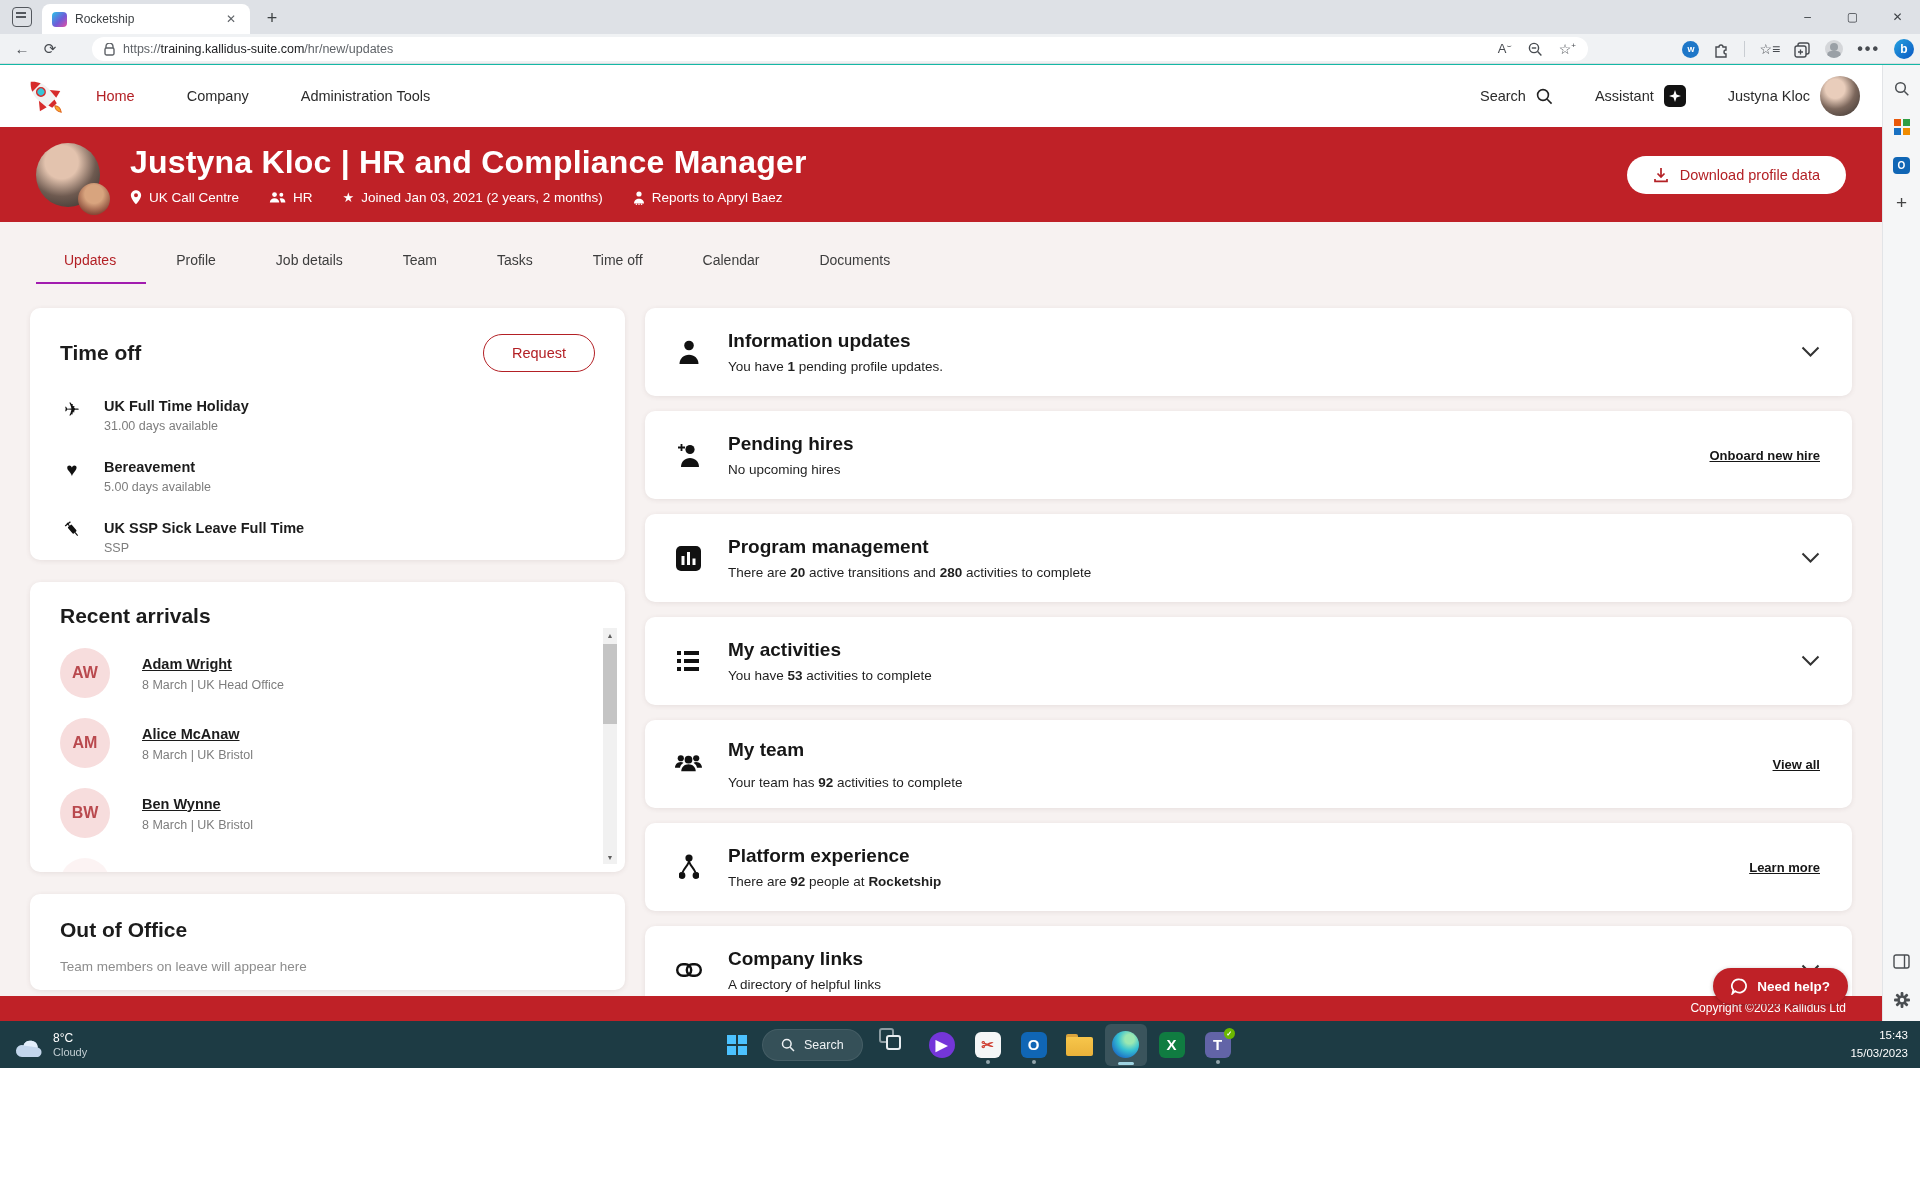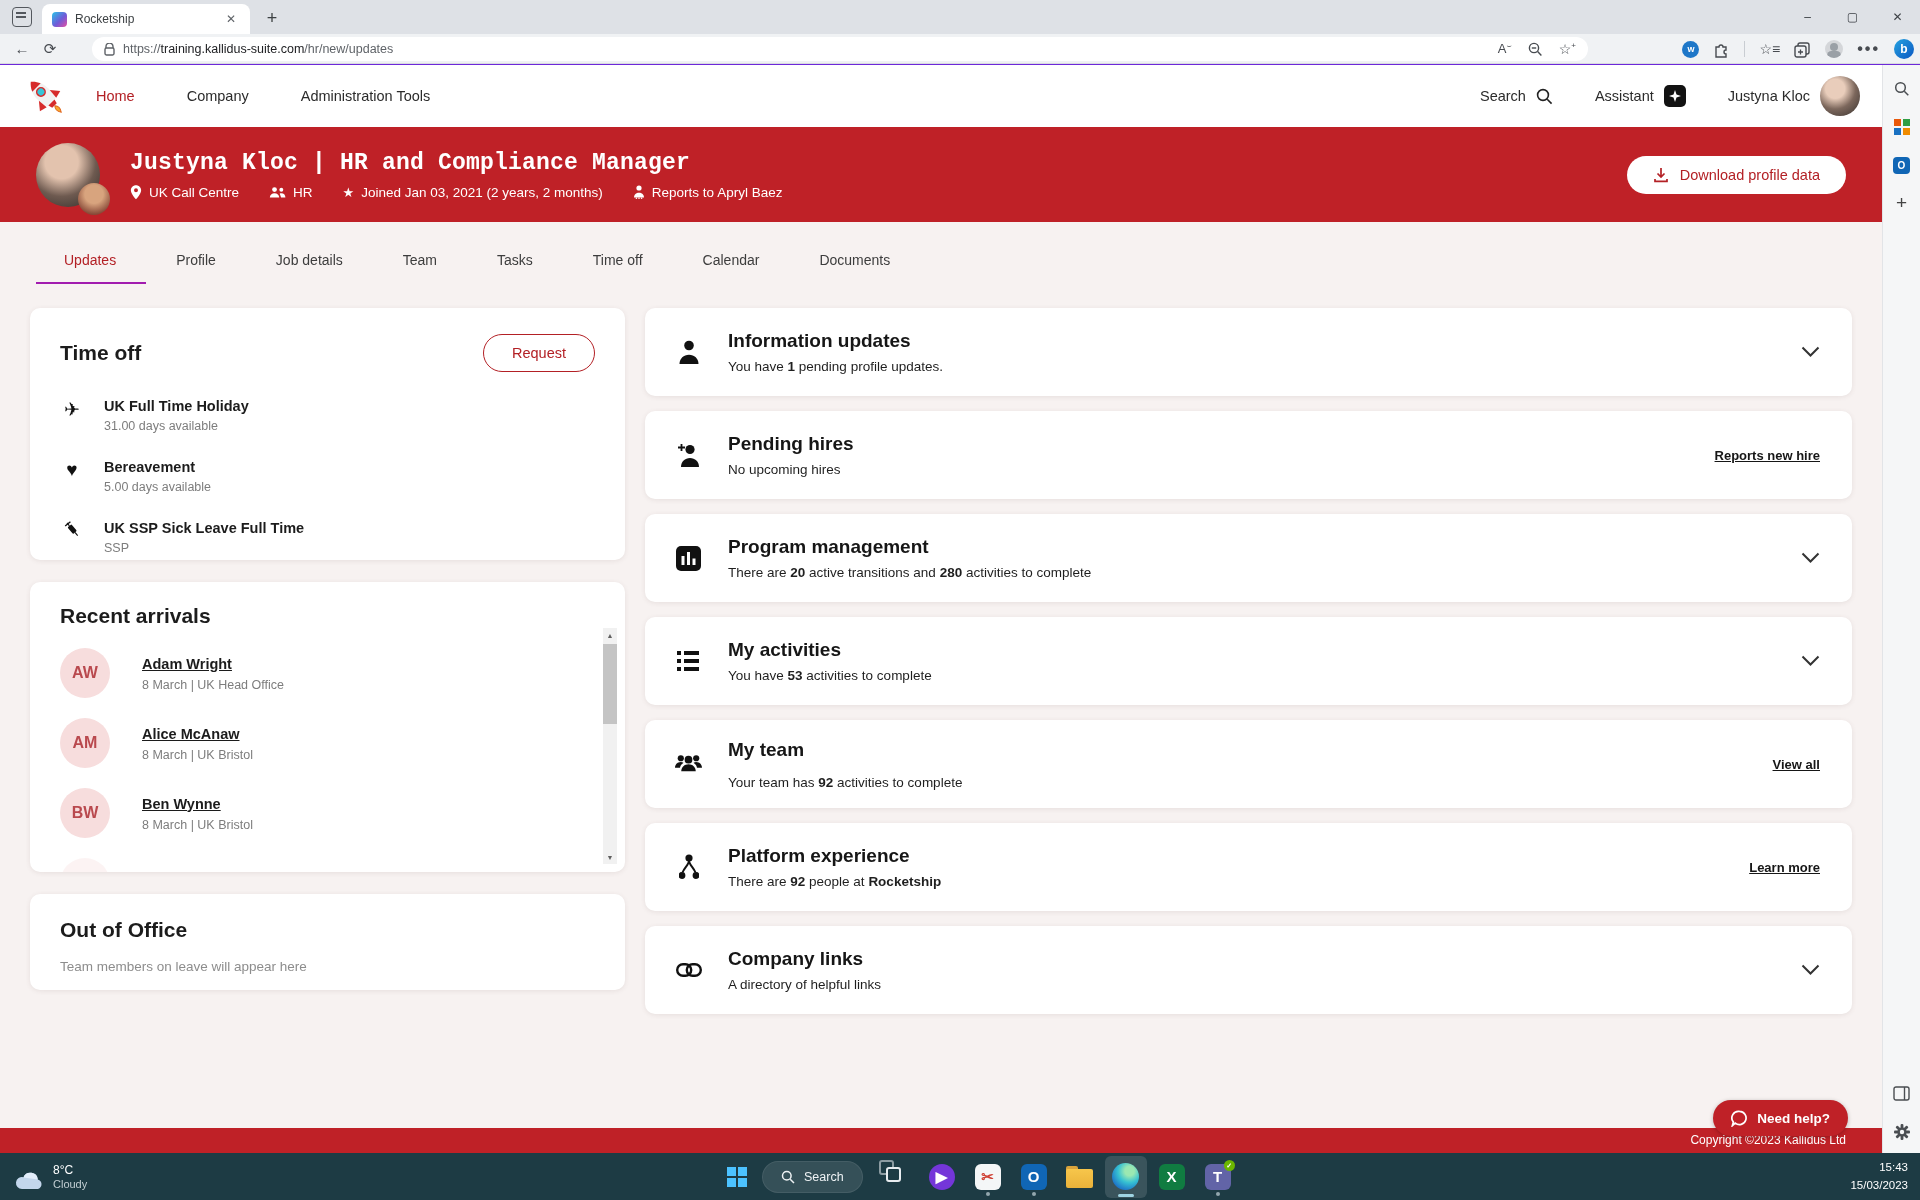--- a/index.html
+++ b/index.html
@@ -1,18 +1,18 @@
 <!DOCTYPE html>
 <html><head>
 <meta charset="utf-8">
 <style>
   * { box-sizing: border-box; margin: 0; padding: 0; }
   html,body { width:1920px; height:1200px; overflow:hidden; }
   body { font-family:"Liberation Sans", sans-serif; background:#fff; color:#1f1f1f; }
-  .stage { position:relative; width:1920px; height:1200px; background:#6d28d9; }
+  .stage { position:relative; width:1920px; height:1068px; background:#14b8a6; }
 
   
   .titlebar { position:absolute; top:0; left:0; right:0; height:34px; background:#dee1e6; display:flex; align-items:center; }
   .tab-actions { margin-left:12px; width:20px; height:20px; border:1.6px solid #54585e; border-radius:4px; position:relative; }
   .tab-actions::before { content:""; position:absolute; left:3px; top:4px; width:10px; height:1.6px; background:#54585e; box-shadow:0 4px 0 #54585e; }
   .btab { position:absolute; left:42px; top:4px; width:208px; height:30px; background:#fff; border-radius:8px 8px 0 0; display:flex; align-items:center; padding:0 10px; }
   .favicon { width:15px; height:15px; border-radius:4px; background:linear-gradient(135deg,#29c3e8 0%,#6f5bd8 55%,#e44fa3 100%); flex:none; }
   .btab-title { flex:1; margin-left:8px; font-size:12px; color:#3c4043; }
   .btab-close { font-size:12px; color:#5f6368; padding:2px 4px; }
   .newtab-btn { position:absolute; left:260px; top:7px; font-size:18px; color:#3c4043; width:24px; height:24px; text-align:center; line-height:22px; }
@@ -52,21 +52,21 @@
   .nav-link.active { color:#b32025; }
   .app-nav-right { margin-left:auto; display:flex; align-items:center; gap:42px; }
   .nav-util { display:flex; align-items:center; gap:10px; font-size:14.5px; color:#2b2b2b; }
   .assist-ico { width:22px; height:22px; border-radius:5px; background:#121212; display:flex; align-items:center; justify-content:center; }
   .nav-avatar { width:40px; height:40px; border-radius:50%; background:radial-gradient(circle at 38% 32%, #e9cdbb 0 26%, #7c675c 55%, #35302d 100%); }
 
   .profile-header { height:95px; background:#bf2127; display:flex; align-items:center; padding:0 36px; color:#fff; }
   .ph-avatar { width:64px; height:64px; border-radius:50%; background:radial-gradient(circle at 40% 30%, #e3c3ae 0 28%, #6e5a50 58%, #2c2826 100%); position:relative; flex:none; }
   .ph-avatar-mini { position:absolute; right:-10px; bottom:-8px; width:32px; height:32px; border-radius:50%; background:radial-gradient(circle at 50% 35%, #d8a47e 0 35%, #8a4d3b 75%, #5c3329 100%); }
   .ph-text { margin-left:30px; }
-  .ph-title { font-size:23px; font-weight:bold; letter-spacing:.2px;font-family:Liberation Mono, monospace; }
+  .ph-title { font-size:32px; font-weight:bold; letter-spacing:.2px; }
   .ph-meta { display:flex; align-items:center; gap:30px; margin-top:9px; font-size:13.5px; }
   .ph-meta-item { display:flex; align-items:center; gap:7px; }
   .download-btn { margin-left:auto; height:38px; background:#fff; color:#b32025; border:none; border-radius:20px; padding:0 26px; font-size:14.5px; font-family:inherit; display:flex; align-items:center; gap:11px; }
 
   .tabs-row { display:flex; padding:30px 0 0 36px; font-size:14px; color:#3d3d3d; }
   .ptab { padding:0 30px 14px; }
   .ptab:first-child { padding-left:28px; }
   .ptab.active { color:#b32025; border-bottom:2px solid #a21caf; }
 
   .columns { display:flex; gap:20px; padding:24px 30px 0; align-items:flex-start; }
@@ -417,21 +417,21 @@
             <svg width="24" height="25" viewBox="0 0 24 25">
                 <circle cx="13" cy="6.5" r="4.6" fill="#111"></circle>
                 <path d="M4 24c0-5.4 4-9 9-9s9 3.6 9 9z" fill="#111"></path>
                 <path d="M4.5 1v7M1 4.5h7" stroke="#111" stroke-width="1.8"></path>
               </svg>
           </span>
           <span>
             <div class="panel-title">Pending hires</div>
             <div class="panel-desc">No upcoming hires</div>
           </span>
-          <span class="panel-right"><span class="panel-link">Reports new hire</span></span>
+          <span class="panel-right"><span class="panel-link">Onboard new hire</span></span>
         </div>
 
         <div class="card panel">
           <span class="panel-ico">
             <svg width="25" height="25" viewBox="0 0 25 25">
                 <rect x="0" y="0" width="25" height="25" rx="5" fill="#111"></rect>
                 <rect x="5.5" y="10" width="3" height="9" fill="#fff"></rect>
                 <rect x="11" y="6" width="3" height="13" fill="#fff"></rect>
                 <rect x="16.5" y="12.5" width="3" height="6.5" fill="#fff"></rect>
               </svg>

